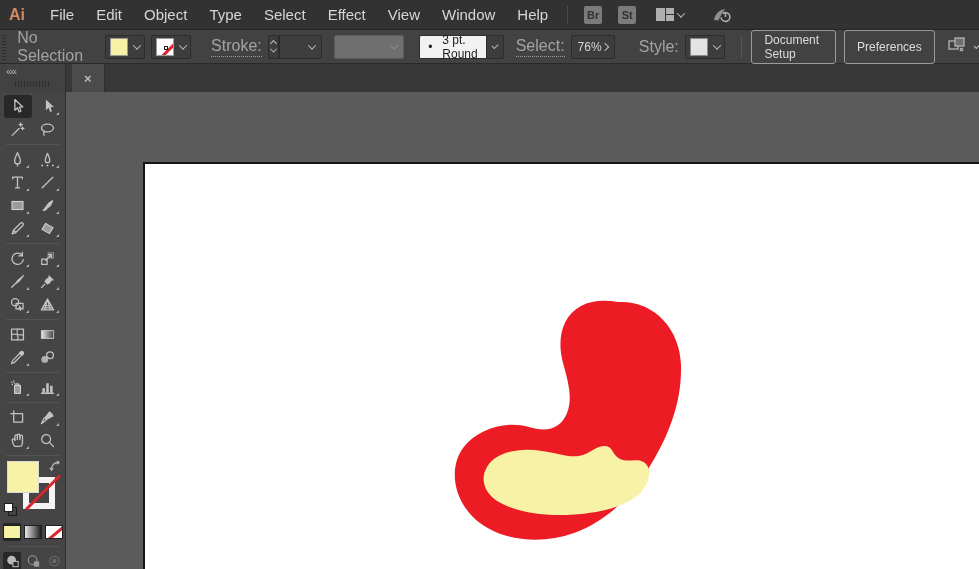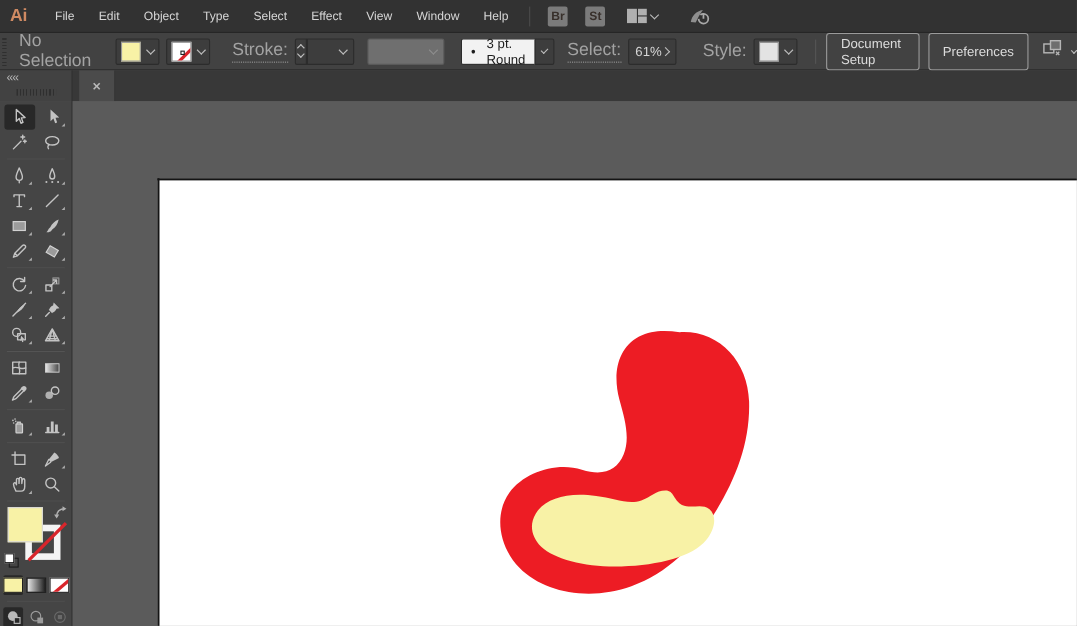--- a/index.html
+++ b/index.html
@@ -4,21 +4,21 @@
 <style>
   * { margin:0; padding:0; box-sizing:border-box; }
   html,body { width:979px; height:569px; overflow:hidden; background:#5b5b5b;
     font-family:"Liberation Sans", sans-serif; -webkit-font-smoothing:antialiased; }
   #app { position:relative; width:979px; height:569px; }
 
   
   .menubar { position:absolute; left:0; top:0; width:979px; height:30px;
     background:#323232; display:flex; align-items:center; border-bottom:1px solid #262626;}
   .ai-logo { color:#cf8a63; font-weight:bold; font-size:16px; margin:0 14px 0 9px; letter-spacing:0; }
-  .menu-item { color:#d6d6d6; font-size:11px; padding:0 11px; cursor:default; }
+  .menu-item { color:#d6d6d6; font-size:15px; padding:0 11px; cursor:default; }
   .mb-sep { width:1px; height:18px; background:#4a4a4a; margin:0 8px; }
   .sq-btn { width:18px; height:18px; background:#7b7b7b; color:#38302b; font-size:11px;
     font-weight:bold; display:flex; align-items:center; justify-content:center;
     border-radius:2px; margin:0 8px; }
   .ws-icon { display:grid; grid-template-columns:9px 8px; grid-template-rows:6px 6px;
     gap:1px; margin:0 4px 0 12px; }
   .ws-icon div { background:#b0b0b0; }
   .ws-icon .tall { grid-row:1/3; }
   .chev { display:inline-block; width:6px; height:6px; border-right:1.6px solid #bdbdbd;
     border-bottom:1.6px solid #bdbdbd; transform:rotate(45deg) translate(-1px,-1px); }
@@ -185,21 +185,21 @@
     <div class="brush-field" style="margin-left:15px;">
       <span>•</span>
       <span>3 pt. Round</span>
     </div>
     <div class="dd" style="width:18px; border-left:1px solid #2c2c2c;">
         <span class="chev"></span>
       </div>
 
     <span class="cb-label link" style="margin:0 6px 0 12px;">Select:</span>
     <div class="opacity-field">
-      <span>61%</span>
+      <span>76%</span>
       <span class="chev chev-right"></span>
     </div>
 
     <span class="cb-label" style="margin:0 6px 0 24px;">Style:</span>
     <div class="swatch-widget">
       <span class="swatch" style="background:#e3e3e3; border-color:#8a8a8a;"></span>
       <span class="chev"></span>
     </div>
 
     <div class="cb-vsep"></div>

